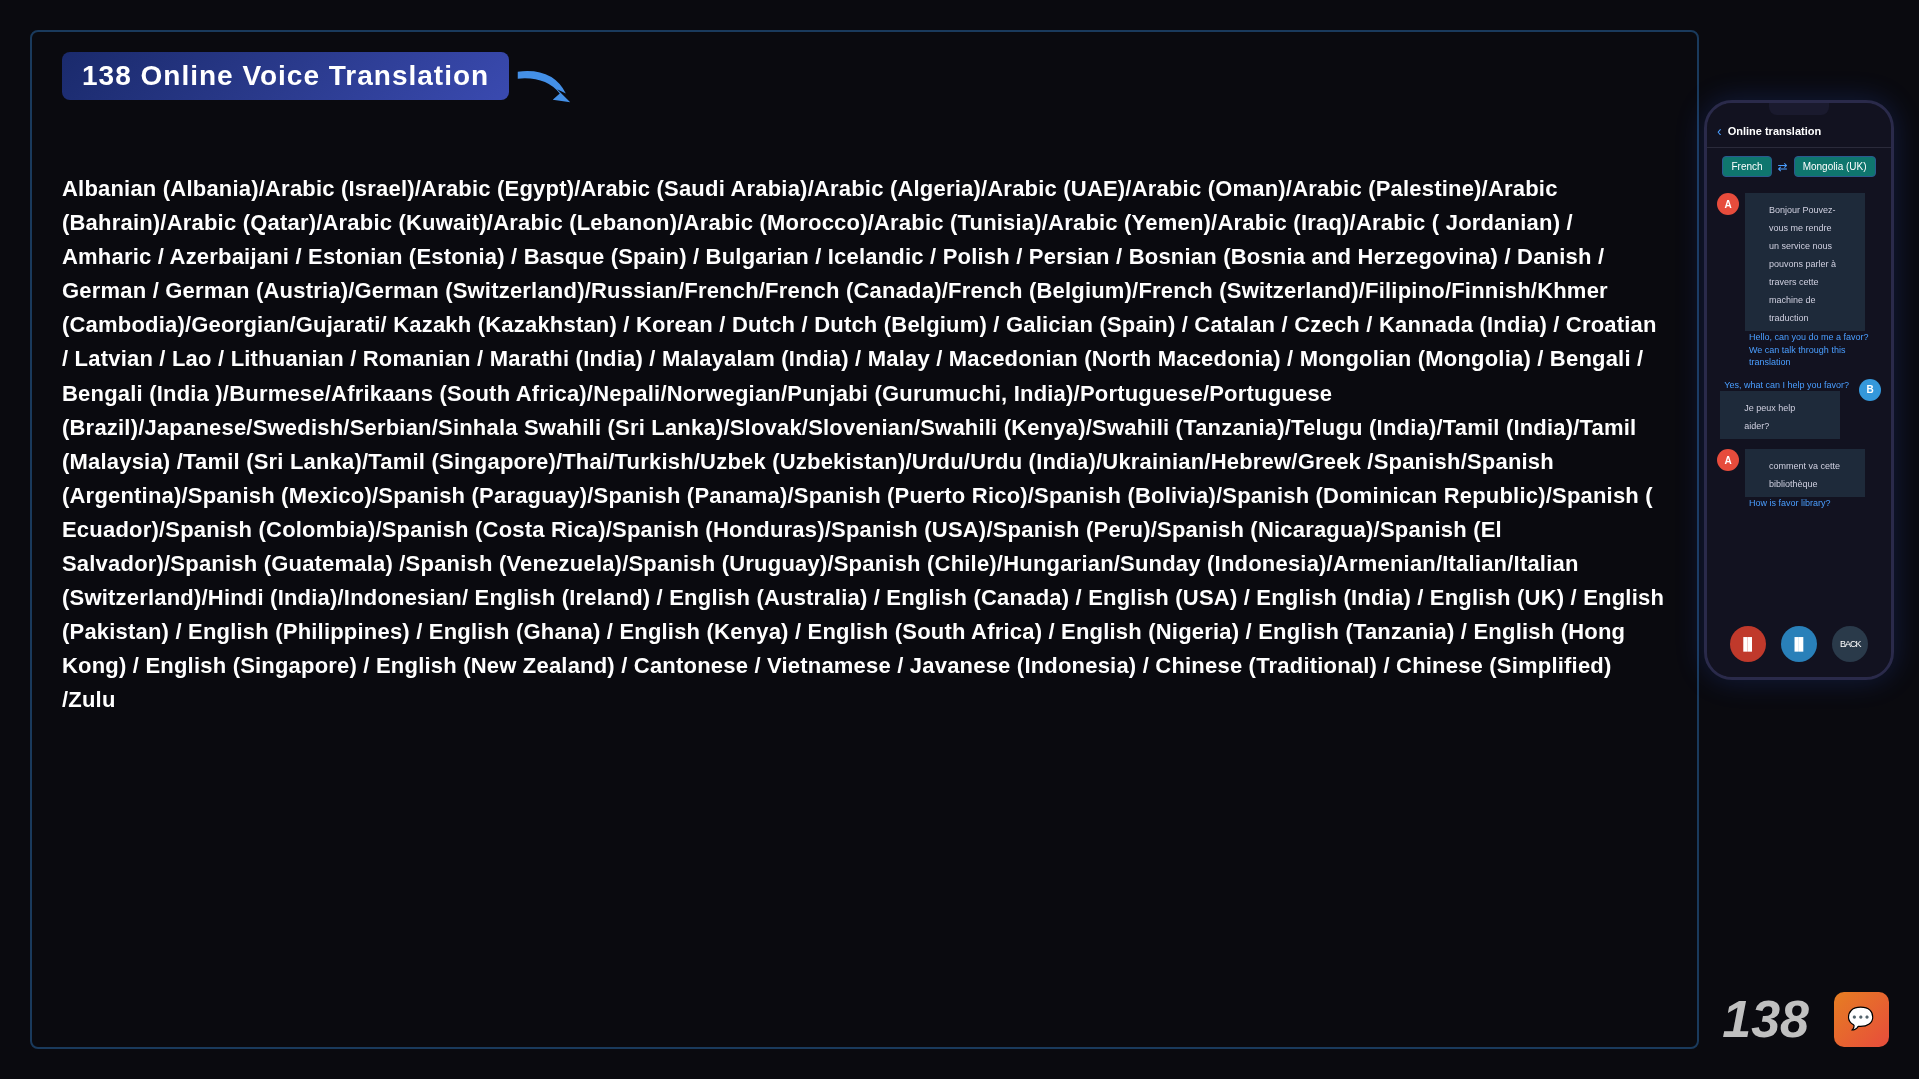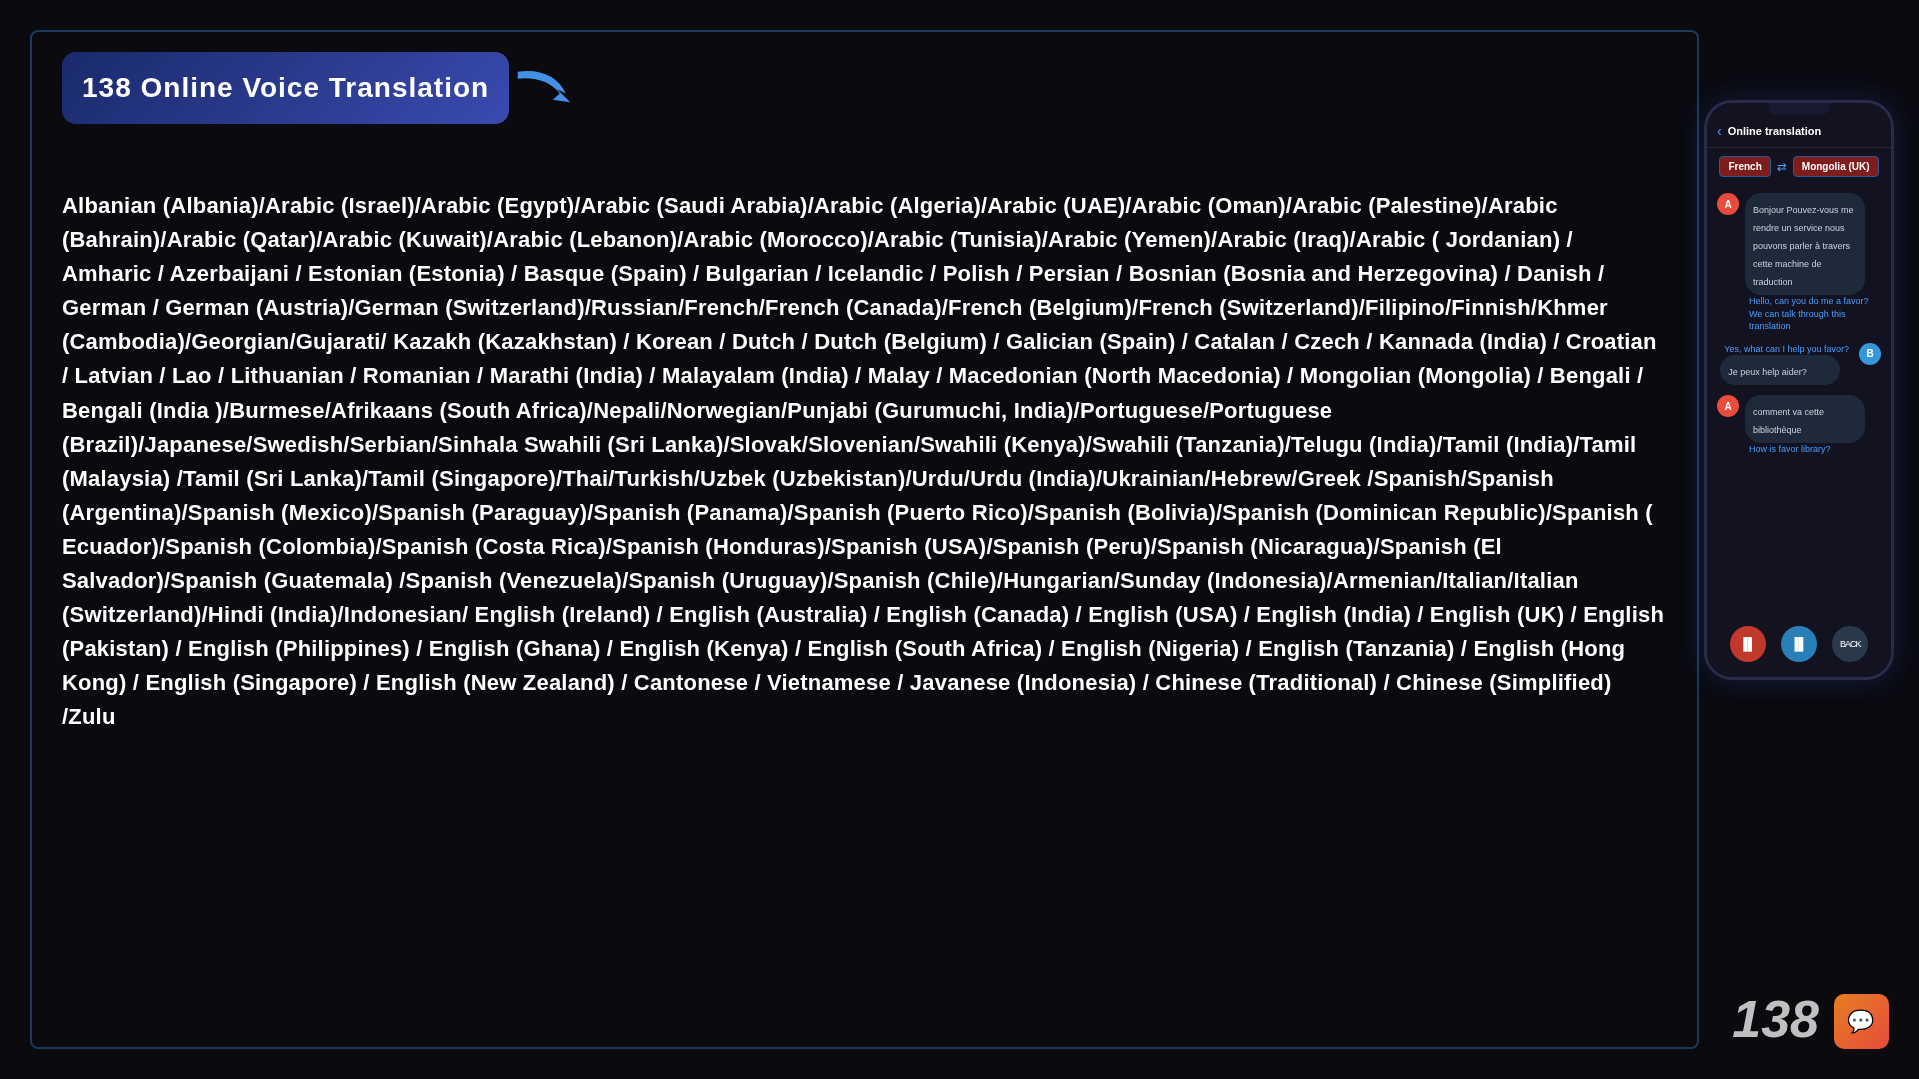--- a/index.html
+++ b/index.html
@@ -22,23 +22,23 @@
       bottom: 30px;
       border: 2px solid #1a3a5c;
       border-radius: 8px;
       padding: 20px 30px 30px 30px;
     }
 
     
     .title-badge {
       display: inline-block;
       background: linear-gradient(135deg, #1a2a6c, #2a3a8c, #3a4ab0);
-      border-radius: 14px;
-      padding: 20px 20px;
-      margin-bottom: 21px;
+      border-radius: 8px;
+      padding: 8px 20px;
+      margin-bottom: 28px;
       position: relative;
     }
 
     .title-badge h1 {
       color: #ffffff;
       font-size: 28px;
       font-weight: 900;
       letter-spacing: 1px;
     }
 
@@ -122,27 +122,27 @@
     
     .lang-selector {
       display: flex;
       align-items: center;
       justify-content: center;
       padding: 8px 10px;
       gap: 6px;
     }
 
     .lang-btn {
-      background: #7f1d1d;
+      background: #0f766e;
       border: 1px solid #2a5a8f;
       border-radius: 4px;
       padding: 4px 8px;
       color: #ffffff;
       font-size: 10px;
-      font-weight: 700;
+      font-weight: 400;
     }
 
     .swap-icon {
       color: #4a9eff;
       font-size: 12px;
     }
 
     
     .chat-area {
       padding: 8px 10px;
@@ -178,22 +178,22 @@
       color: white;
     }
 
     .avatar.b {
       background: #3498db;
       color: white;
     }
 
     .bubble {
       background: #1e2a3a;
-      border-radius: 16px;
-      padding: 6px 8px;
+      border-radius: 0;
+      padding: 6px 24px;
       max-width: 120px;
     }
 
     .bubble-text {
       color: #d0d0e0;
       font-size: 9px;
       line-height: 1.4;
     }
 
     .translated-text {
@@ -233,22 +233,22 @@
       color: white;
       font-size: 12px;
     }
 
     
     .branding {
       position: absolute;
       bottom: 30px;
       right: 30px;
       display: flex;
-      align-items: flex-end;
-      gap: 15px;
+      align-items: center;
+      gap: 25px;
     }
 
     .brand-number {
       color: #c0c0c0;
       font-size: 52px;
       font-weight: 900;
       font-style: italic;
     }
 
     .brand-icon {

